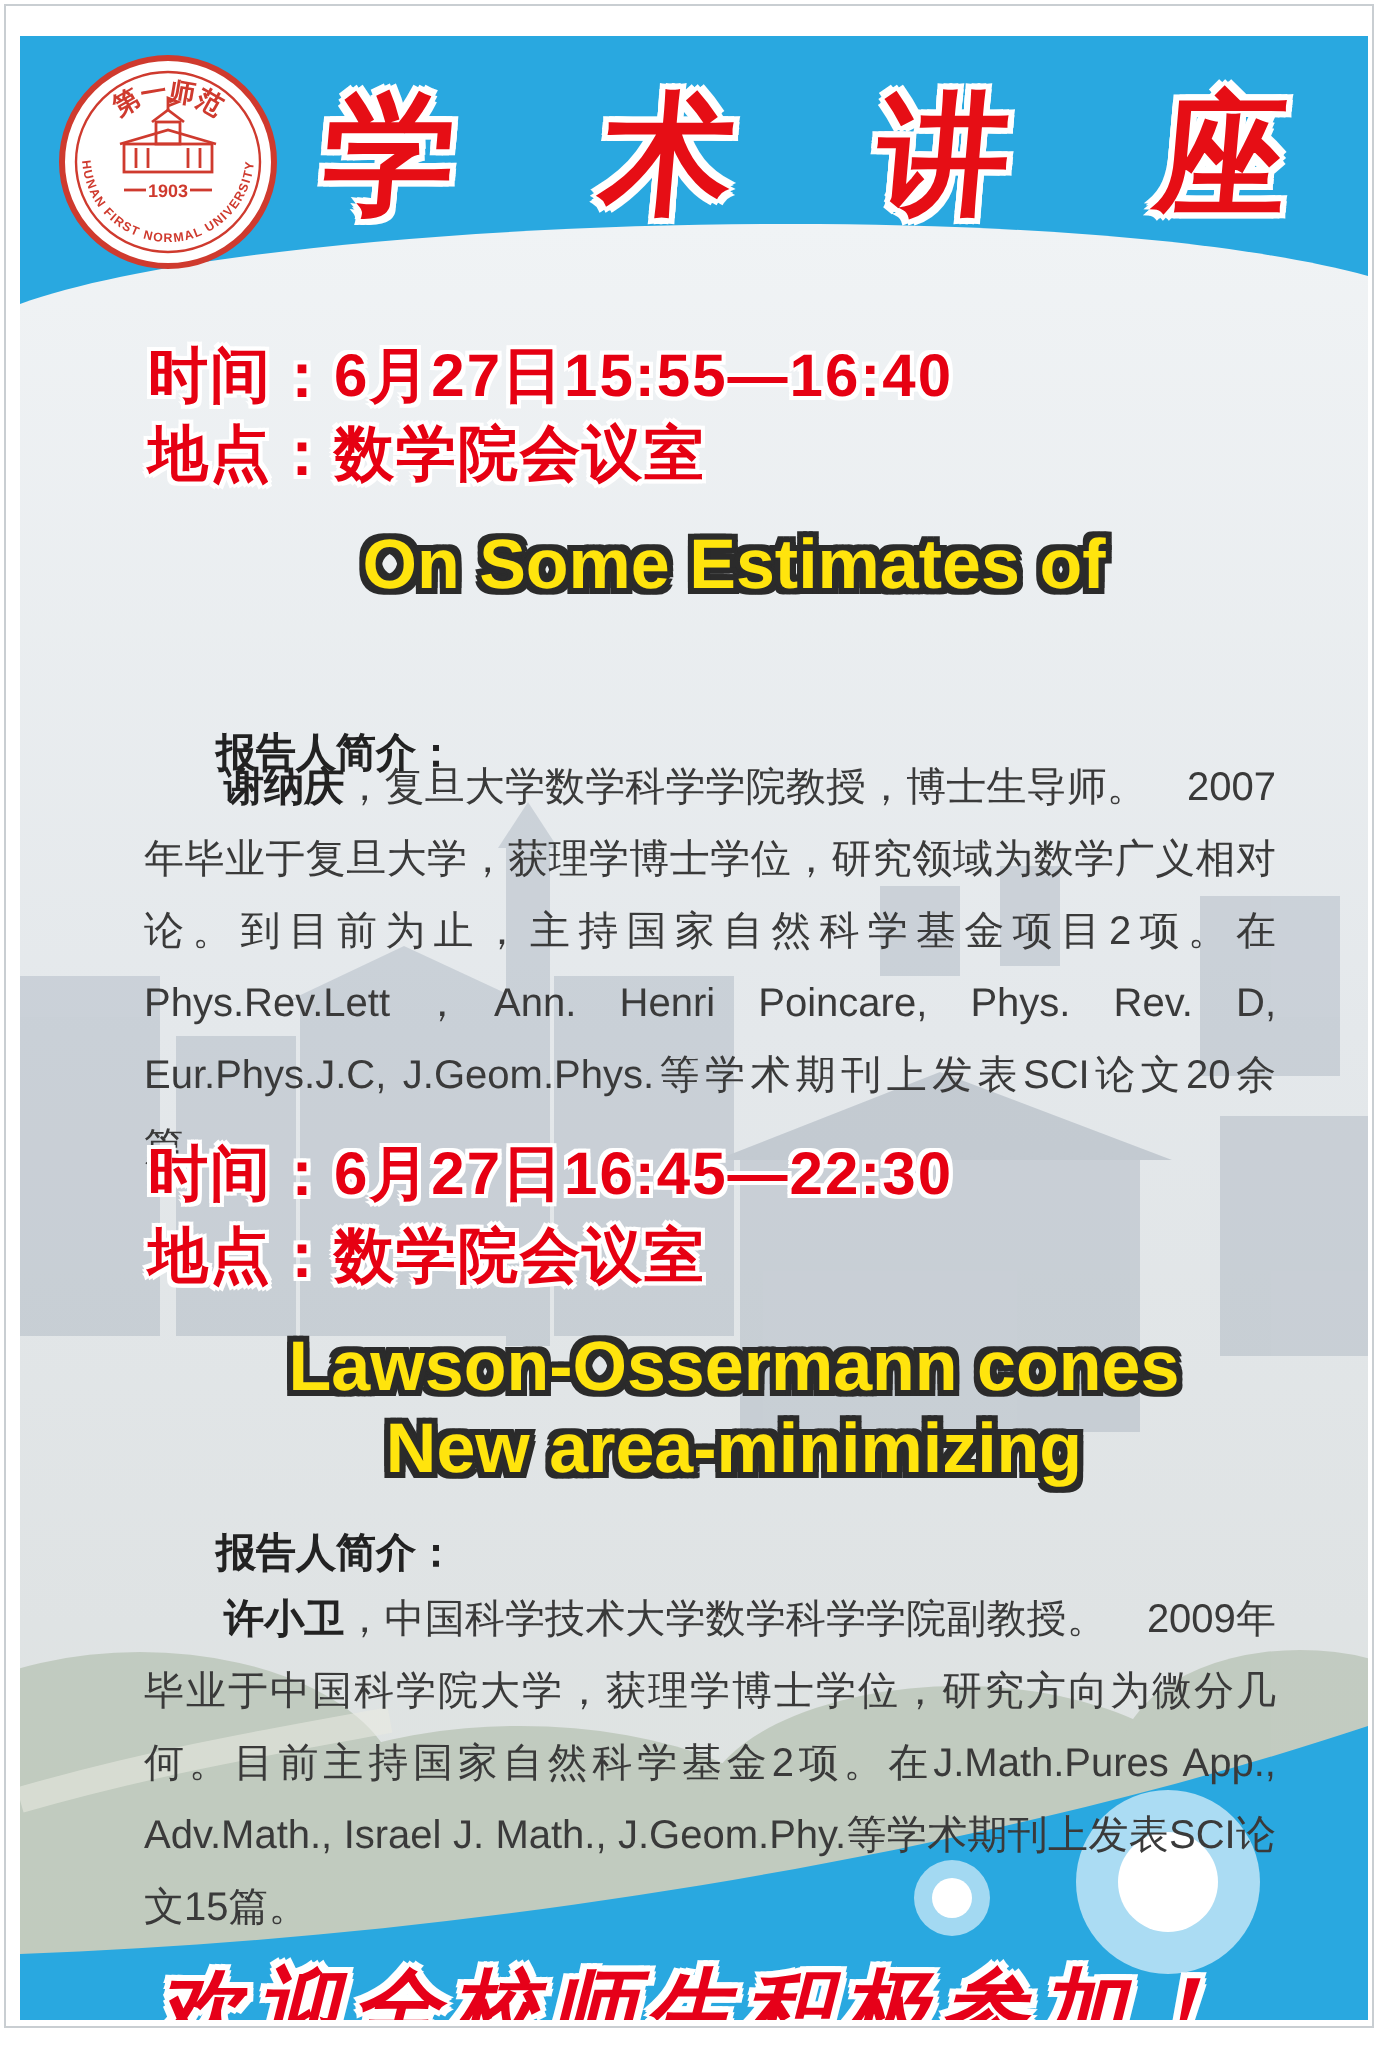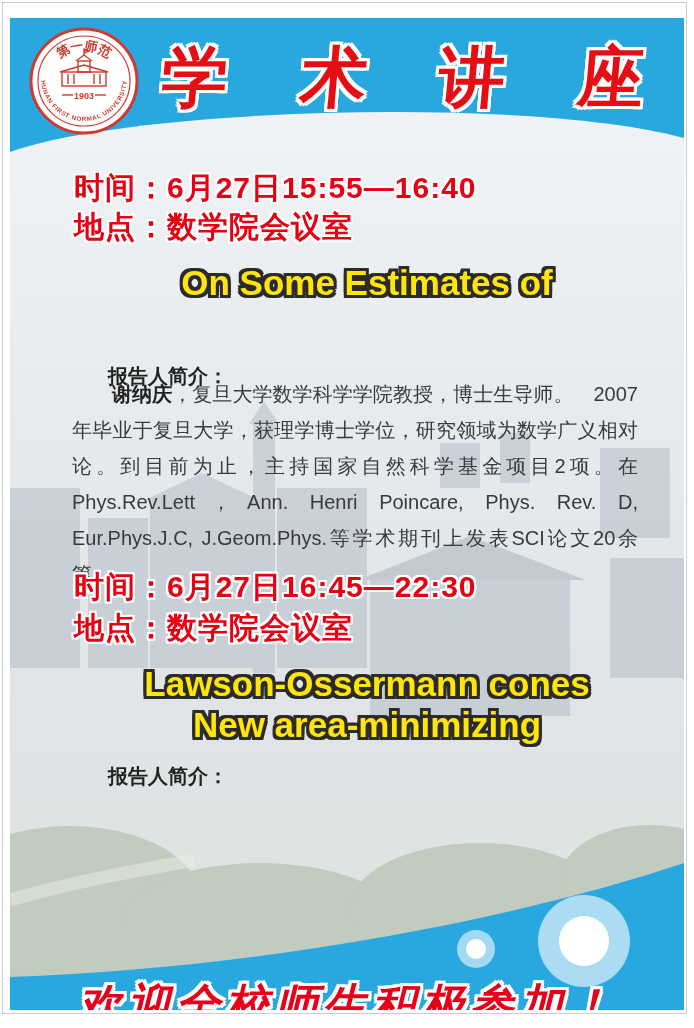--- a/index.html
+++ b/index.html
@@ -181,18 +181,19 @@
     <div id="bh1" class="bio-heading">报告人简介：</div>
     <p id="para1" class="bio-para"><span class="speaker">谢纳庆</span><span>，复旦大学数学科学学院教授，博士生导师。　2007年毕业于复旦大学，获理学博士学位，研究领域为数学广义相对论。到目前为止，主持国家自然科学基金项目2项。在Phys.Rev.Lett，Ann. Henri Poincare, Phys. Rev. D, Eur.Phys.J.C, J.Geom.Phys.等学术期刊上发表SCI论文20余篇。</span></p>
 
     <div id="time2" class="red-line">时间：6月27日16:45—22:30</div>
     <div id="venue2" class="red-line">地点：数学院会议室</div>
     <div id="title2" class="talk-title">
       <div>Lawson-Ossermann cones</div>
       <div>New area-minimizing</div>
     </div>
     <div id="bh2" class="bio-heading">报告人简介：</div>
+    <p id="para2" class="bio-para"><span class="speaker">许小卫</span><span>，中国科学技术大学数学科学学院副教授。　2009年毕业于中国科学院大学，获理学博士学位，研究方向为微分几何。目前主持国家自然科学基金2项。在J.Math.Pures App., Adv.Math., Israel J. Math., J.Geom.Phy.等学术期刊上发表SCI论文15篇。</span></p>
 
     <div class="welcome">欢迎全校师生积极参加！</div>
 
   </div>
   <div class="page-border"></div>
 </div>
 
 </body></html>

